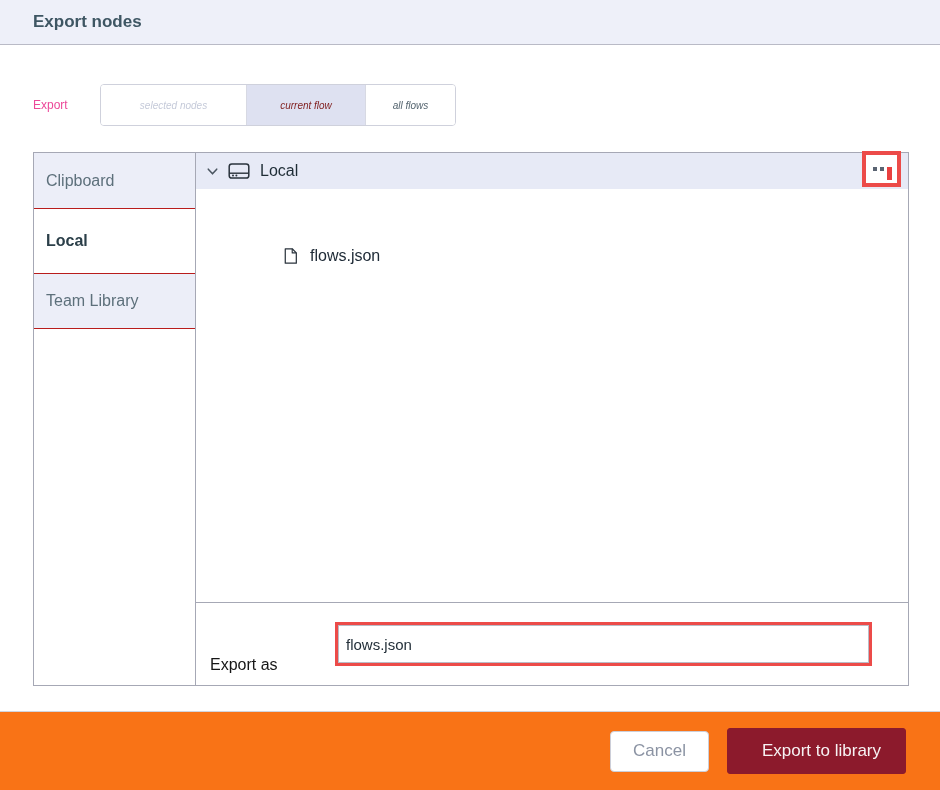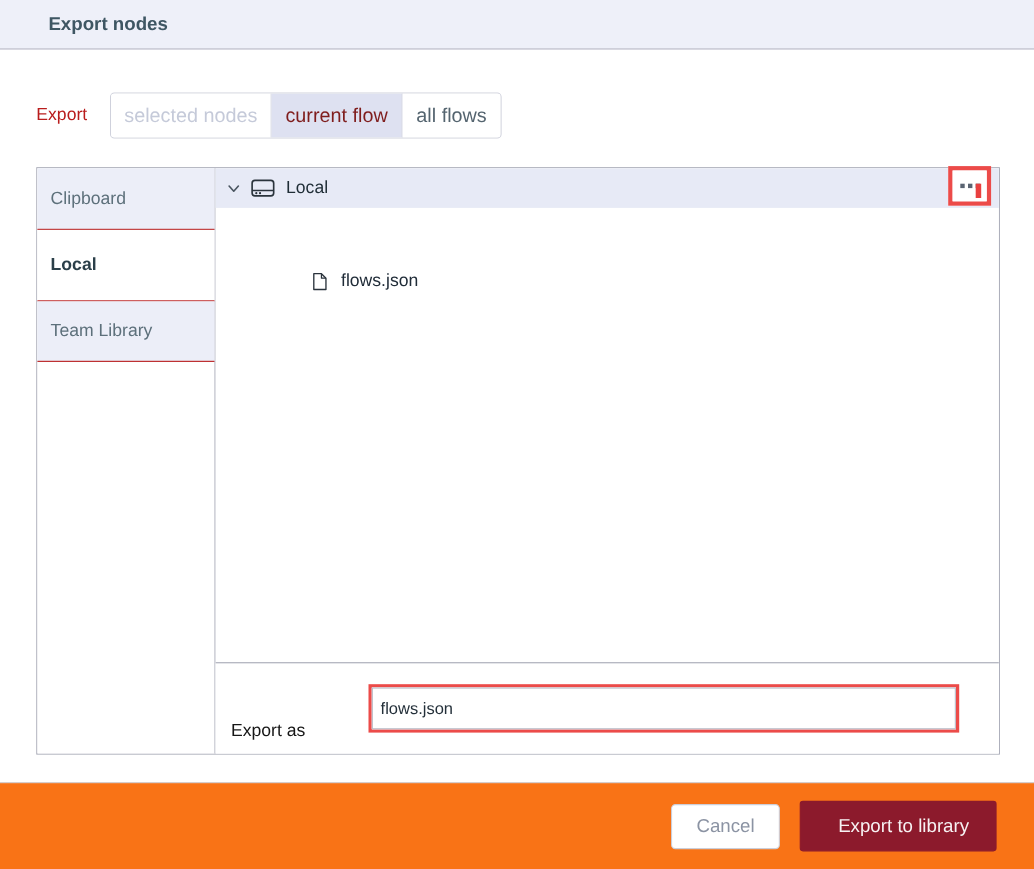--- a/index.html
+++ b/index.html
@@ -11,44 +11,45 @@
     overflow: hidden;
     color: #1f2d36;
   }
 
   
   .dialog-header {
     position: absolute; left: 0; top: 0; width: 940px; height: 45px;
     background: #eef0f9;
     border-bottom: 1px solid #b9bac6;
     display: flex; align-items: center;
-    padding-left: 44px;
+    padding-left: 33px;
   }
   .dialog-title {
     font-size: 17px; font-weight: bold; color: #3e5663;
   }
 
   
   .export-row {
     position: absolute; left: 33px; top: 84px; height: 42px;
     display: flex; align-items: center;
   }
   .export-row-label {
-    font-size: 16px; color: #b91c1c; width: 67px;
+    font-size: 12px; color: #ec4899; width: 67px;
   }
   .segmented {
     display: flex; height: 42px;
     border: 1px solid #cfd1dc; border-radius: 4px;
     overflow: hidden; background: #fff;
   }
   .segment {
     display: flex; align-items: center; justify-content: center;
-    font-size: 18px; height: 100%; cursor: pointer;
+    font-size: 10px; height: 100%; cursor: pointer;
     background: #fff; color: #54646f;
     border-right: 1px solid #d7d9e3;
+    font-style: italic;
   }
   .segment:last-child { border-right: none; }
   .segment.disabled { color: #c5cad9; }
   .segment.selected { background: #dee1f1; color: #7f1d1d; }
   .seg-0 { width: 146px; }
   .seg-1 { width: 119px; }
   .seg-2 { width: 89px; }
 
   
   .library-box {

